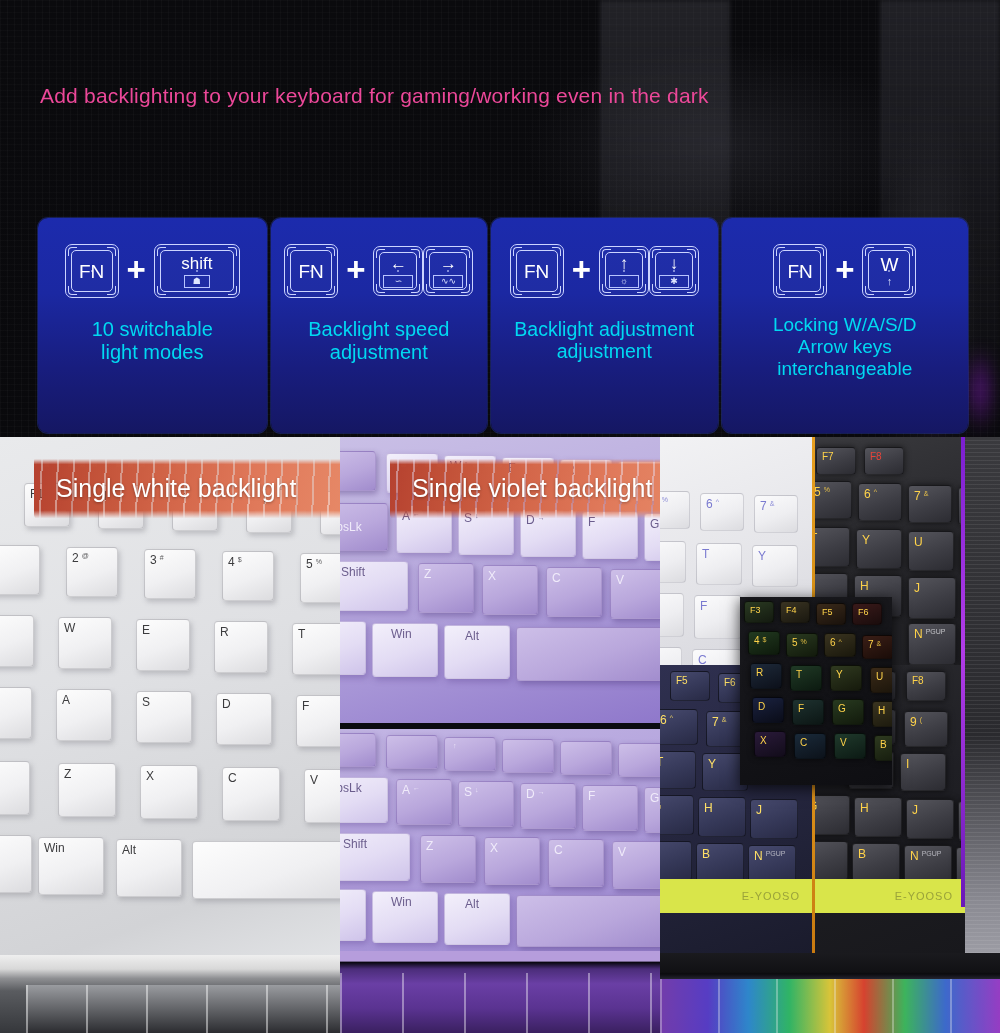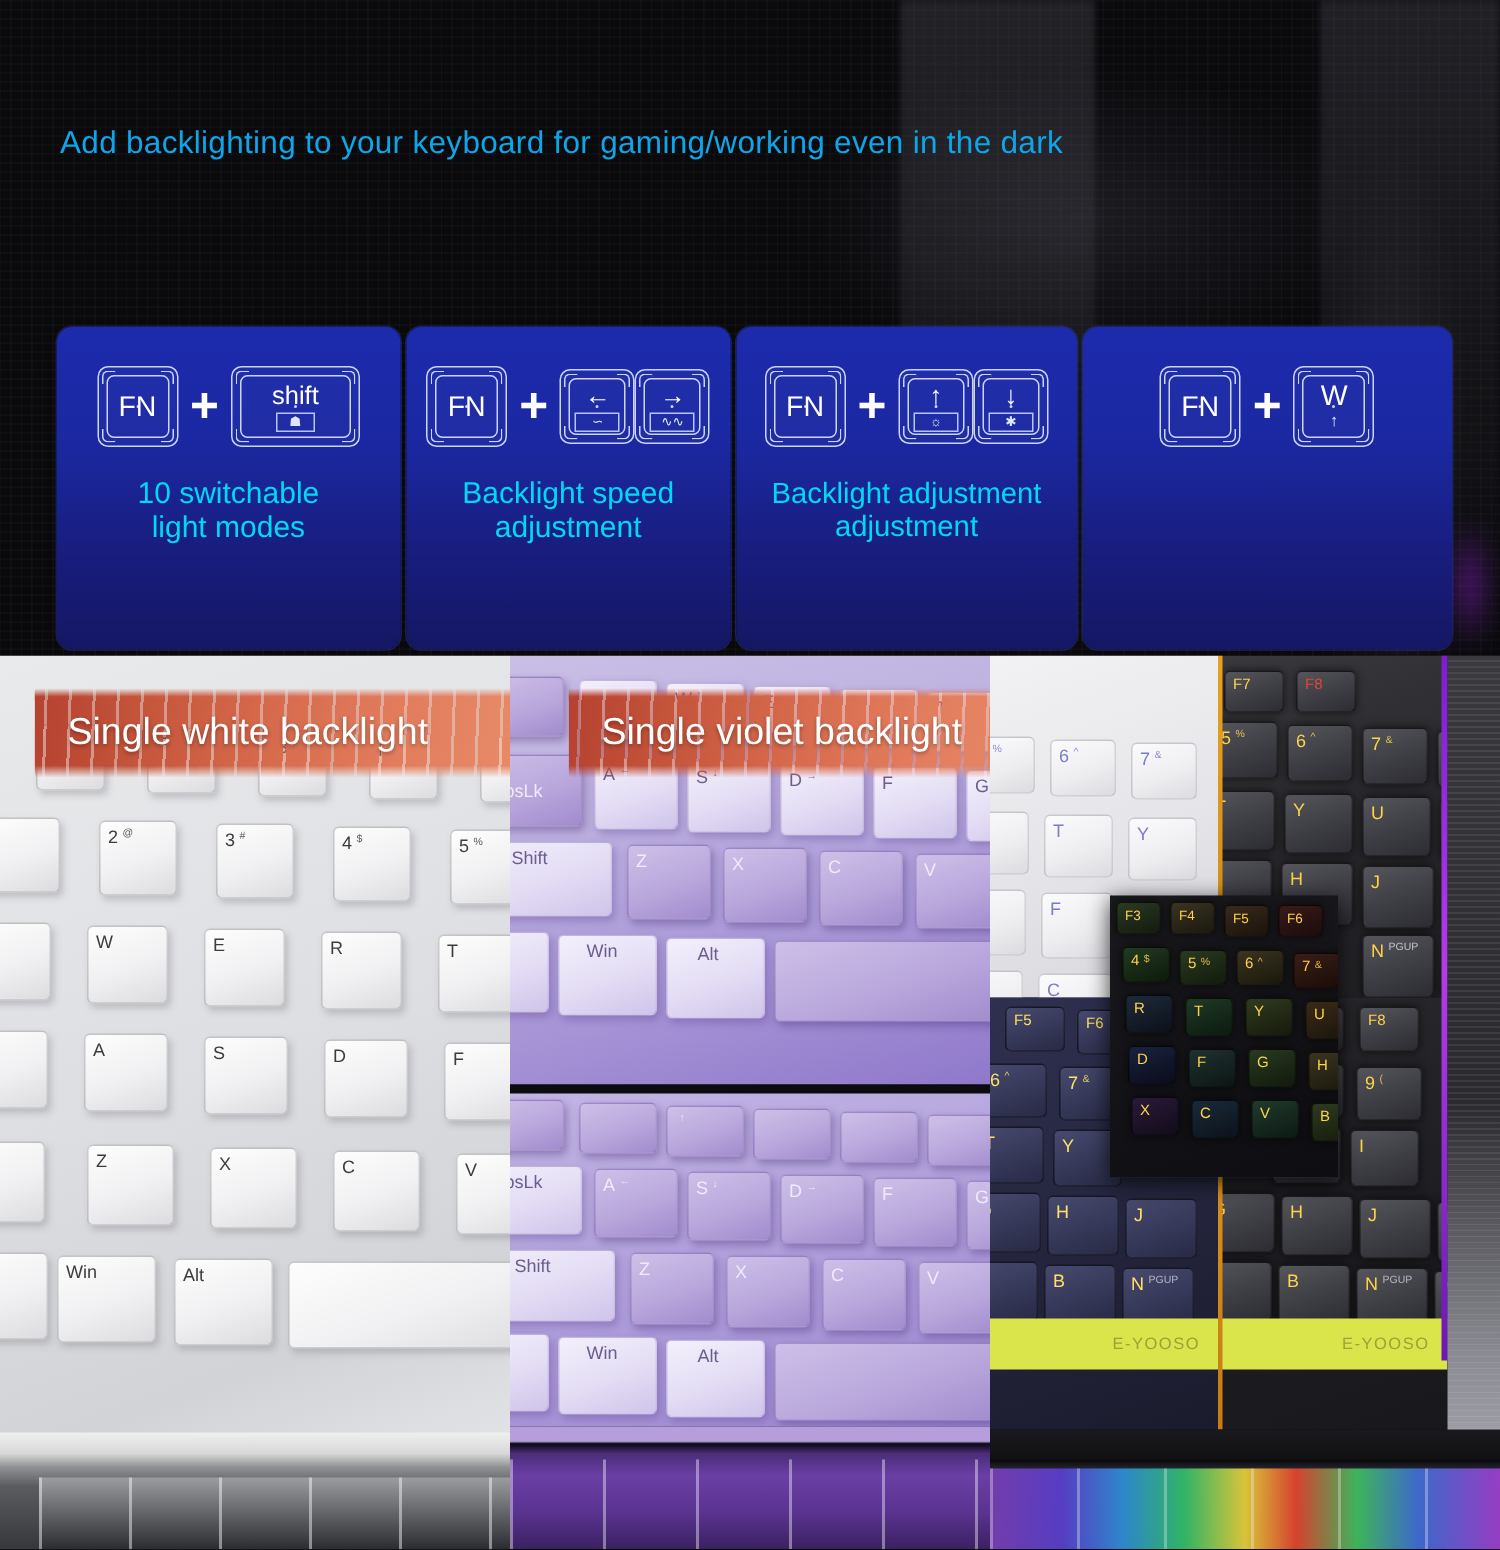--- a/index.html
+++ b/index.html
@@ -42,21 +42,21 @@
     filter:blur(8px);
   }
 
   
   .header{ position:absolute; left:40px; top:58px; width:920px; }
   .title{
     font-size:50px; font-weight:bold; color:#ffffff;
     letter-spacing:-0.5px; line-height:1.05;
   }
   .subtitle{
-    margin-top:26px; font-size:21px; color:#0ea5e9; font-weight:400;
+    margin-top:26px; font-size:21px; color:#ec4899; font-weight:400;
     letter-spacing:.2px;
   }
 
   
   .cards{
     position:absolute; left:38px; top:218px;
     width:930px; height:215px;
     display:flex; gap:4px;
   }
   .card{
@@ -291,21 +291,21 @@
   }
   .banner .btxt{
     position:absolute; inset:0; display:flex; align-items:center;
     color:#fff; font-size:25px; z-index:3; padding-left:22px;
     text-shadow:0 1px 3px rgba(0,0,0,.35);
   }
   .b1{ left:18px; top:20px; width:318px; }
   .b2{ left:10px; top:20px; width:306px;margin-left:24px; }
   .b3{ left:22px; top:18px; width:300px; }
 
-  .panel-banner-wrap{ position:absolute; left:5px; top:0; right:0; height:100px; z-index:6; }
+  .panel-banner-wrap{ position:absolute; left:16px; top:0; right:0; height:100px; z-index:6; }
 </style>
 </head>
 <body>
 
 <div class="page">
   <div class="bg-texture"></div>
   <div class="bg-col-a"></div>
   <div class="bg-col-b"></div>
   <div class="bg-purple-glow"></div>
   <div class="bg-purple-glow2"></div>
@@ -418,20 +418,25 @@
         </div>
         <span class="plus">+</span>
         <div class="kc kc-sq">
           <span class="corner tl"></span>
             <span class="corner tr"></span>
           <span class="corner bl"></span>
             <span class="corner br"></span>
           <span class="kc-label">W</span>
           <span class="kc-arrow-small">↑</span>
         </div>
+      </div>
+      <div class="card-caption">
+        <div>Locking W/A/S/D</div>
+        <div>Arrow keys</div>
+        <div>interchangeable</div>
       </div>
     </div>
   </div>
 
   <div class="panels">
 
     <div class="panel p1">
       <div class="kb-white">
         <div class="kgrid" style="left:-6px; top:46px;">
 

